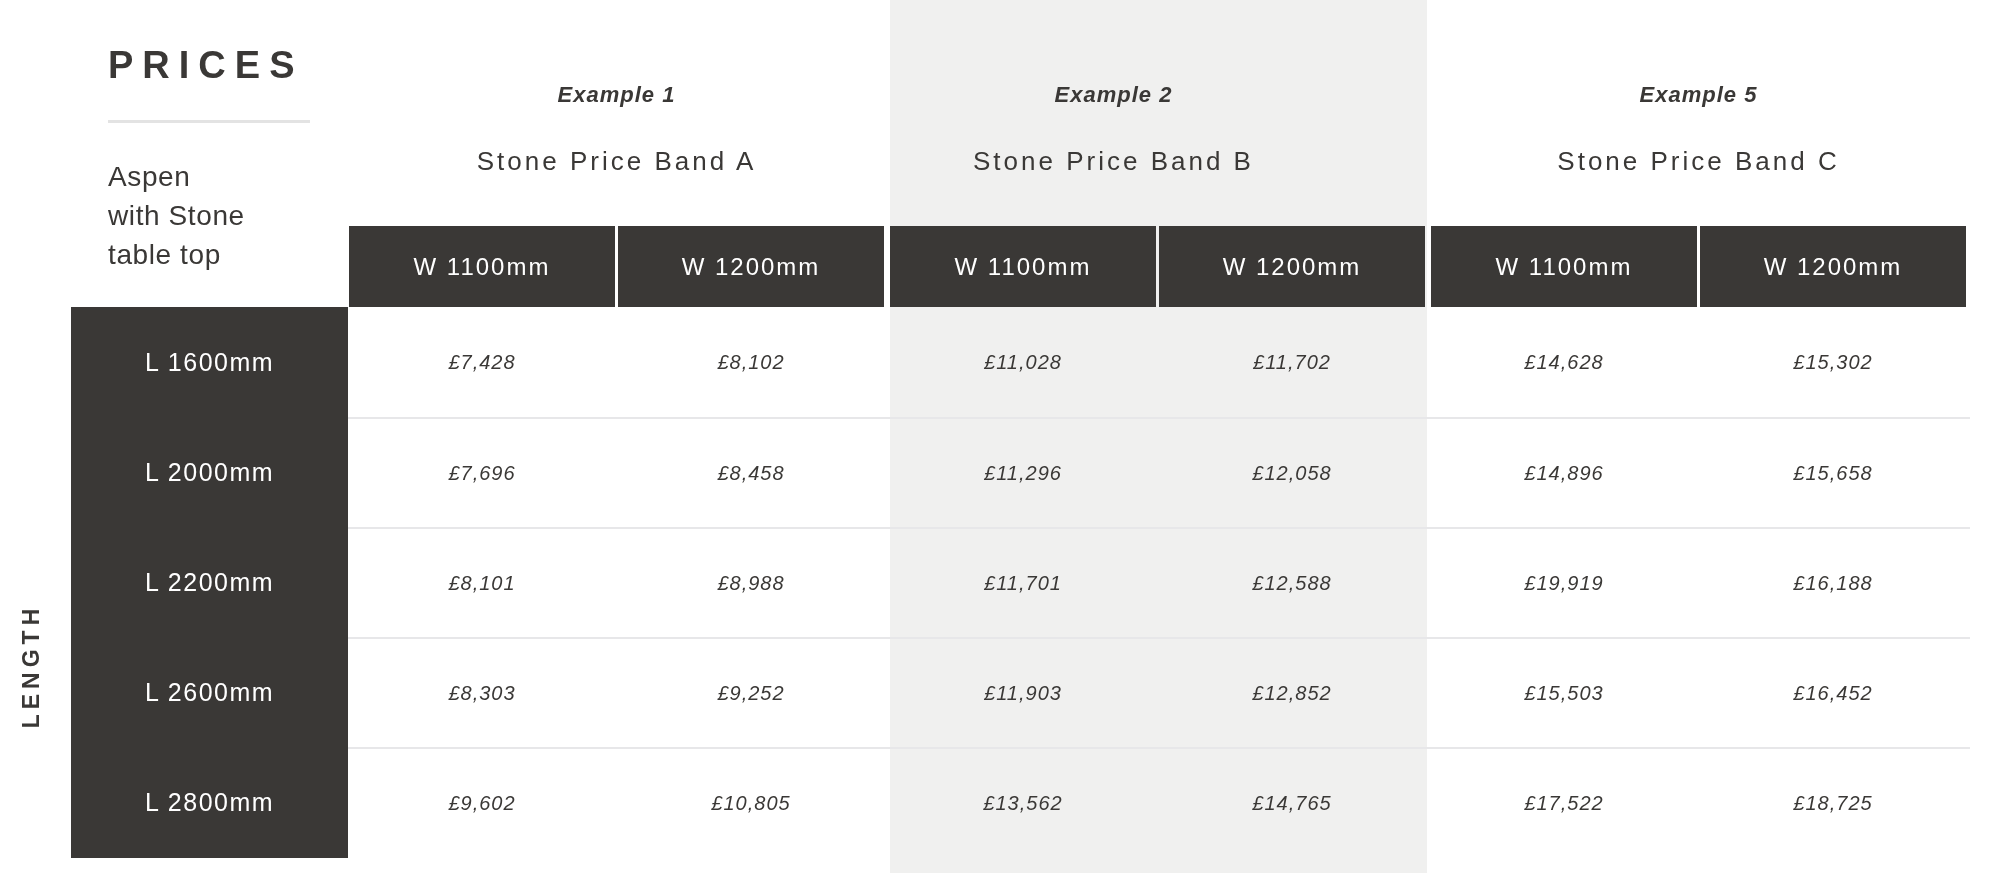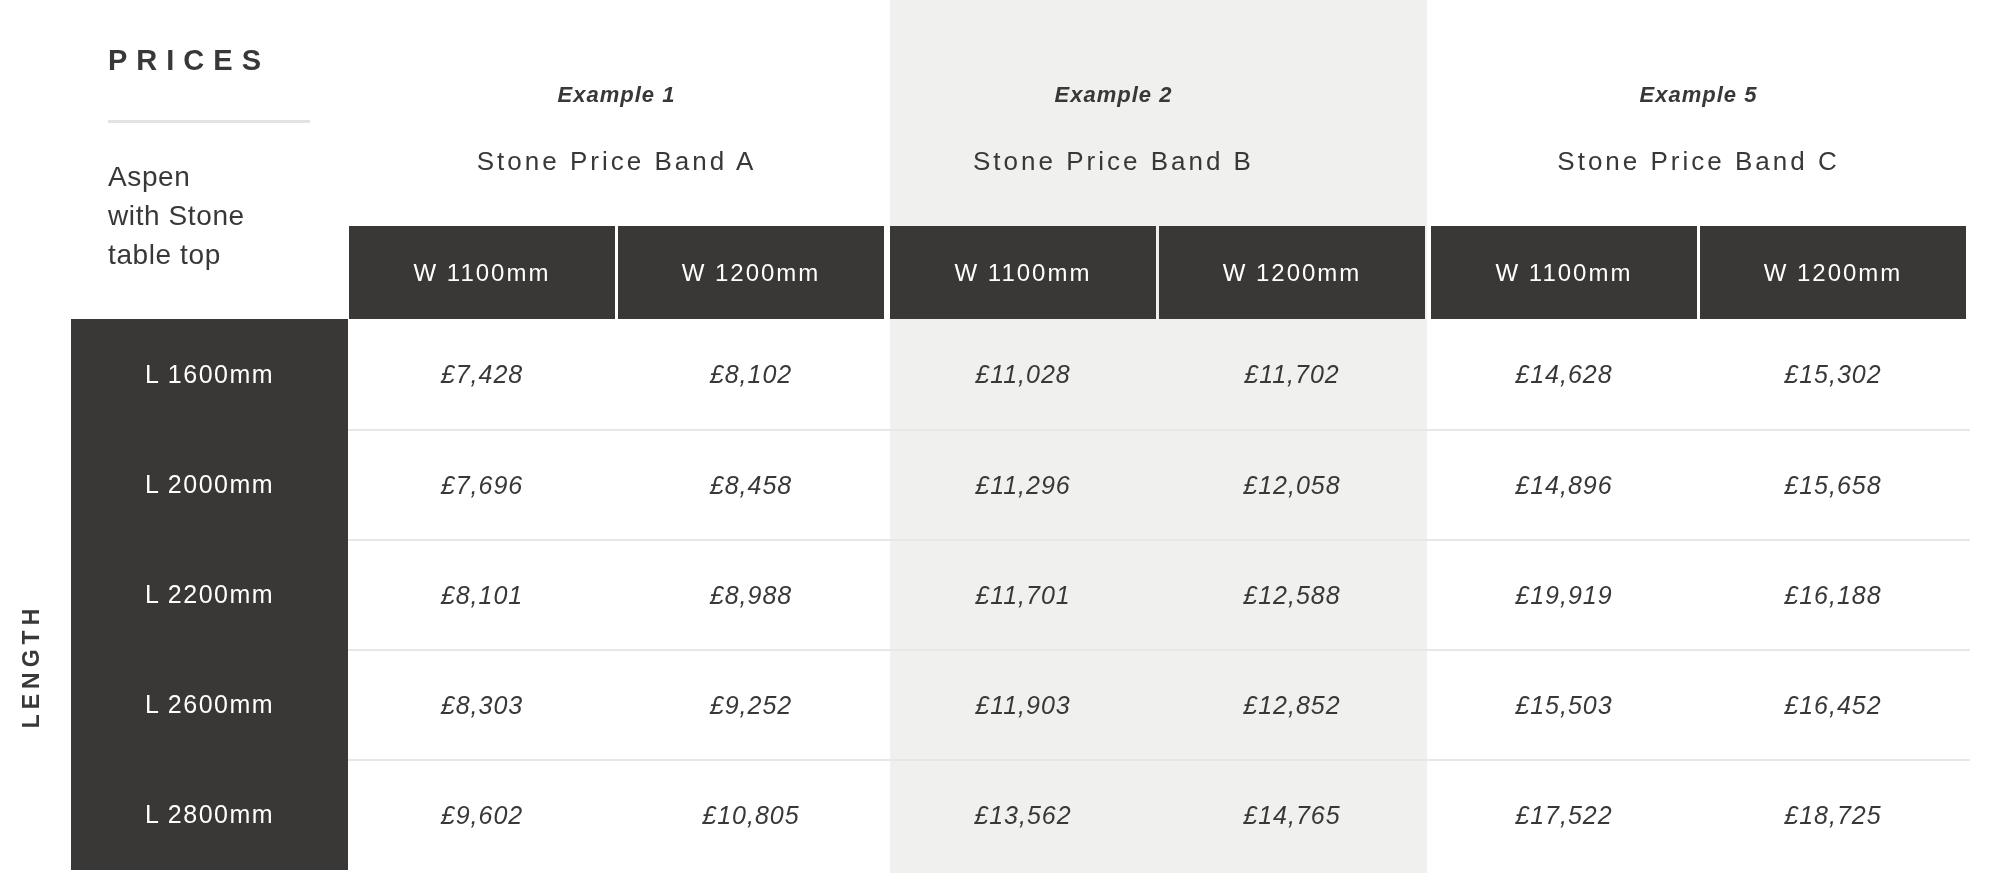--- a/index.html
+++ b/index.html
@@ -27,21 +27,21 @@
     left: 890px; top: 0;
     width: 537px; height: 873px;
     background: var(--band);
     z-index: 0;
   }
 
   
   .intro-title {
     position: absolute;
     left: 108px; top: 44px;
-    font-size: 29px;
+    font-size: 38px;
     font-weight: 700;
     letter-spacing: 9px;
     color: var(--text);
   }
   .title-rule {
     position: absolute;
     left: 108px; top: 120px;
     width: 202px; height: 3px;
     background: var(--rule);
   }
@@ -91,21 +91,21 @@
     margin-top: 29px;
   }
 
   
   .table {
     position: absolute;
     left: 71px; top: 226px;
     width: 1899px;
     z-index: 1;
   }
-  .thead { display: flex; height: 93px; }
+  .thead { display: flex; height: 81px; }
   .trow  { display: flex; height: 110px; }
   .trow:last-child { height: 111px; }
   .lcol {
     width: 277px;
     flex: 0 0 277px;
     background: var(--dark);
     display: flex;
     align-items: center;
     justify-content: center;
     color: #ffffff;
@@ -128,21 +128,21 @@
   .cells .cell:nth-child(4) { margin-left: 3px; }
   .cells .cell:nth-child(5) { margin-left: 6px; }
   .cells .cell:nth-child(6) { margin-left: 3px; }
   .hcell {
     background: var(--dark);
     color: #ffffff;
     font-size: 24px;
     letter-spacing: 2px;
   }
   .price {
-    font-size: 25px;
+    font-size: 20px;
     font-style: italic;
     letter-spacing: 1px;
     color: var(--text);
   }
 </style>
 </head>
 <body>
 
 <div class="page">
 

